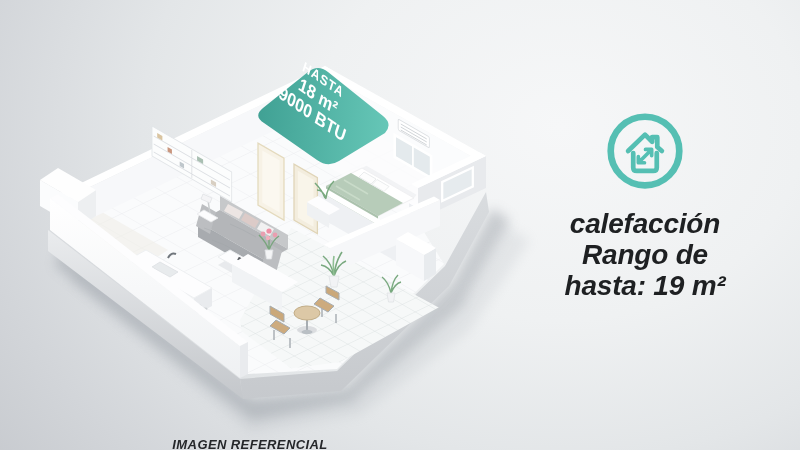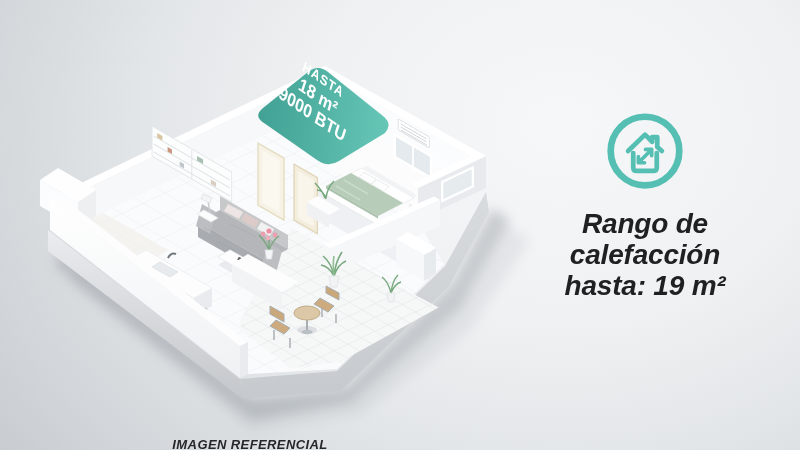--- a/index.html
+++ b/index.html
@@ -261,20 +261,20 @@
   <div class="info">
     <div class="icon-wrap">
       <svg width="86" height="86" viewBox="0 0 84 84">
         <circle cx="42" cy="42" r="33.5" fill="none" stroke="#55bfb3" stroke-width="6.5"></circle>
         <path d="M25.5,42 L42,26 L49,33 L49,28.5 L54,28.5 L54,38 L58.5,42" fill="none" stroke="#55bfb3" stroke-width="4.6" stroke-linecap="round" stroke-linejoin="round"></path>
         <path d="M30.5,44 V58 Q30.5,61.5 34,61.5 H50 Q53.5,61.5 53.5,58 V44" fill="none" stroke="#55bfb3" stroke-width="4.6" stroke-linecap="round" stroke-linejoin="round"></path>
         <path d="M36.5,52.5 L47.5,41.5 M42.5,40.5 H48.5 V46.5 M41.5,53.5 H35.5 V47.5" fill="none" stroke="#55bfb3" stroke-width="3.6" stroke-linecap="round" stroke-linejoin="round"></path>
       </svg>
     </div>
     <div class="heading">
+      <div>calefacción</div>
       <div>Rango de</div>
-      <div>calefacción</div>
       <div>hasta: 19 m²</div>
     </div>
   </div>
 
   <div class="caption">IMAGEN REFERENCIAL</div>
 </div>
 
 </body></html>

